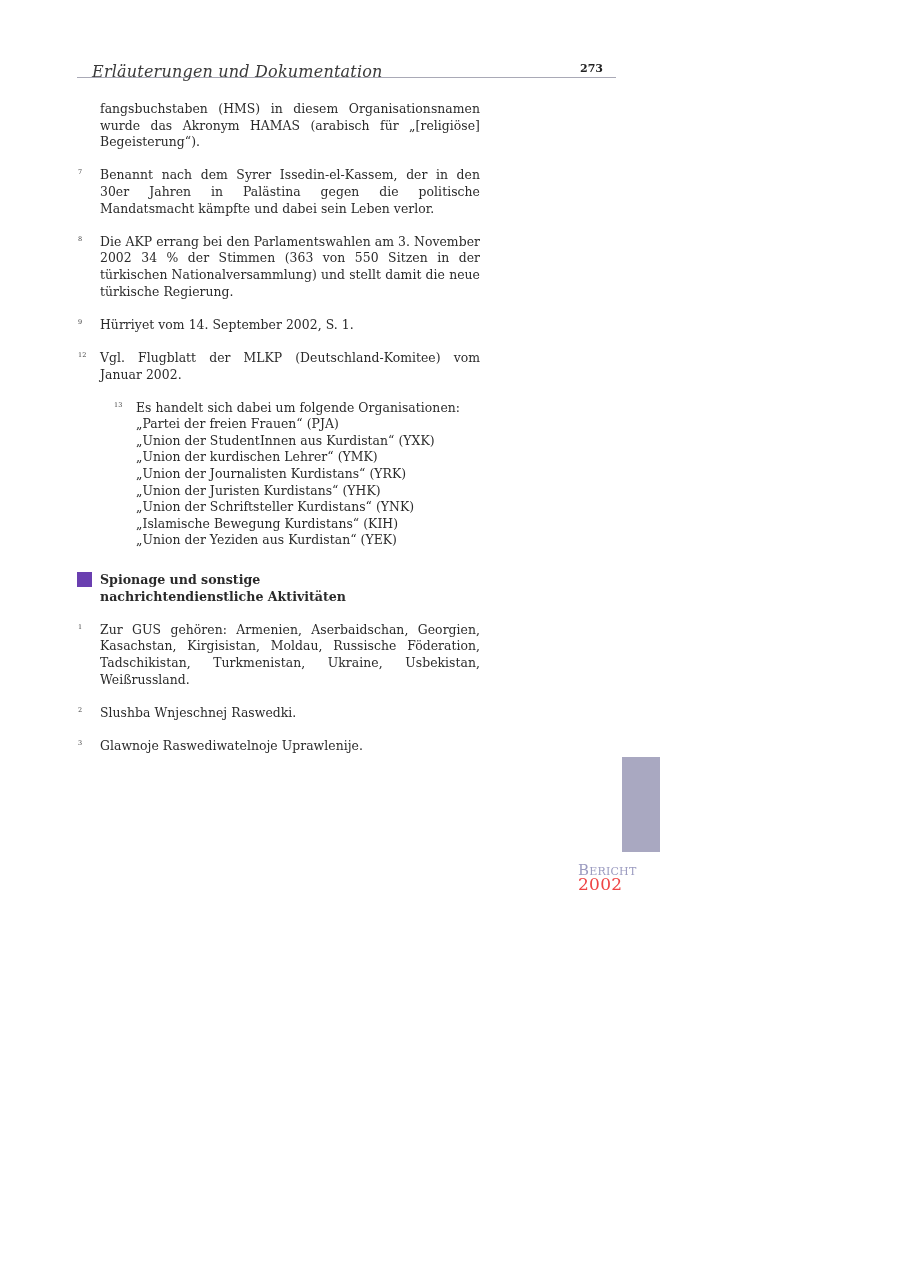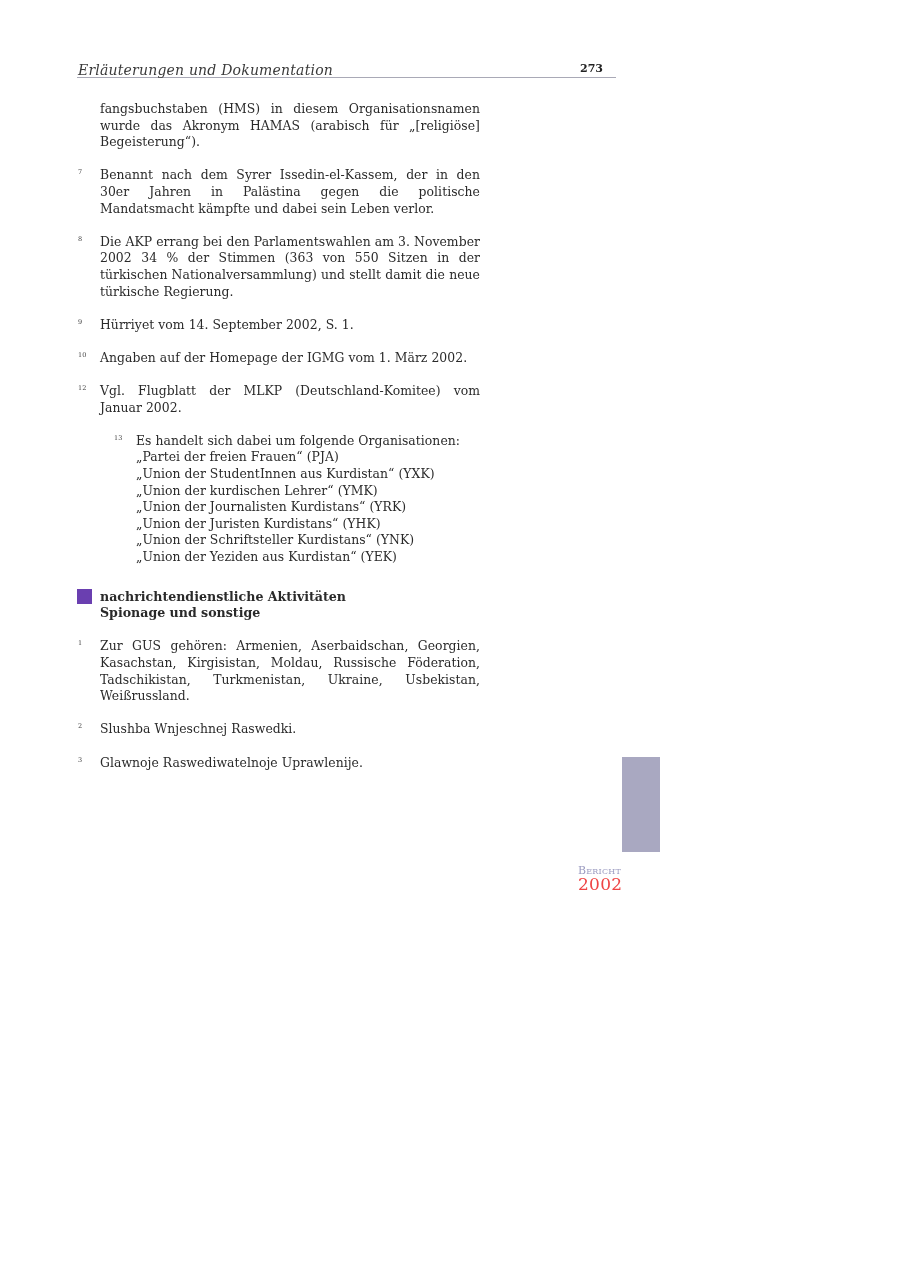--- a/index.html
+++ b/index.html
@@ -18,25 +18,25 @@
     .running-head {
       position: absolute;
       left: 77px;
       top: 62px;
       width: 539px;
       height: 15px;
       border-bottom: 1px solid #a9a9b6;
     }
     .running-head .title {
       position: absolute;
-      left: 1px;
+      left: 15px;
       top: 0px;
       font-family: "DejaVu Serif", serif;
       font-style: italic;
-      font-size: 14px;
+      font-size: 16px;
       letter-spacing: 0.2px;
       color: #3a3a3a;
     }
     .running-head .page-number {
       position: absolute;
       right: 13px;
       top: 0px;
       font-family: "DejaVu Serif", serif;
       font-weight: bold;
       font-size: 11px;
@@ -105,21 +105,21 @@
     .brand {
       position: absolute;
       left: 578px;
       top: 865px;
       width: 60px;
       text-align: left;
       font-family: "DejaVu Serif", serif;
     }
     .brand .label {
       display: block;
-      font-size: 11px;
+      font-size: 15px;
       line-height: 11px;
       color: #9b9bc0;
       font-variant: small-caps;
       letter-spacing: 0.2px;
     }
     .brand .year {
       display: block;
       font-size: 17px;
       line-height: 16px;
       color: #ef4444;
@@ -148,47 +148,44 @@
   <div class="note">
     <span class="marker">8</span>
     <span class="text">Die AKP errang bei den Parlamentswahlen am 3. November 2002 34 % der Stimmen (363 von 550 Sitzen in der türkischen Nationalversammlung) und stellt damit die neue türkische Regierung.</span>
   </div>
 
   <div class="note">
     <span class="marker">9</span>
     <span class="text">Hürriyet vom 14. September 2002, S. 1.</span>
   </div>
 
-  <div class="note">
-    <span class="marker">10</span>
-    <span class="text">Angaben auf der Homepage der IGMG vom 1. März 2002.</span>
-  </div>
 
 
   <div class="note">
     <span class="marker">12</span>
     <span class="text">Vgl. Flugblatt der MLKP (Deutschland-Komitee) vom Januar 2002.</span>
   </div>
 
   <div class="note list">
     <span class="marker">13</span>
     <span class="org-line">Es handelt sich dabei um folgende Organisationen:</span>
     <span class="org-line">„Partei der freien Frauen“ (PJA)</span>
     <span class="org-line">„Union der StudentInnen aus Kurdistan“ (YXK)</span>
     <span class="org-line">„Union der kurdischen Lehrer“ (YMK)</span>
     <span class="org-line">„Union der Journalisten Kurdistans“ (YRK)</span>
     <span class="org-line">„Union der Juristen Kurdistans“ (YHK)</span>
     <span class="org-line">„Union der Schriftsteller Kurdistans“ (YNK)</span>
+    <span class="org-line">„Islamische Bewegung Kurdistans“ (KIH)</span>
     <span class="org-line">„Union der Yeziden aus Kurdistan“ (YEK)</span>
   </div>
 
   <div class="section-head">
     <span class="square"></span>
+    <span class="line">Spionage und sonstige</span>
     <span class="line">nachrichtendienstliche Aktivitäten</span>
-    <span class="line">Spionage und sonstige</span>
   </div>
 
   <div class="note">
     <span class="marker">1</span>
     <span class="text">Zur GUS gehören: Armenien, Aserbaidschan, Georgien, Kasachstan, Kirgisistan, Moldau, Russische Föderation, Tadschikistan, Turkmenistan, Ukraine, Usbekistan, Weißrussland.</span>
   </div>
 
   <div class="note">
     <span class="marker">2</span>
     <span class="text">Slushba Wnjeschnej Raswedki.</span>

